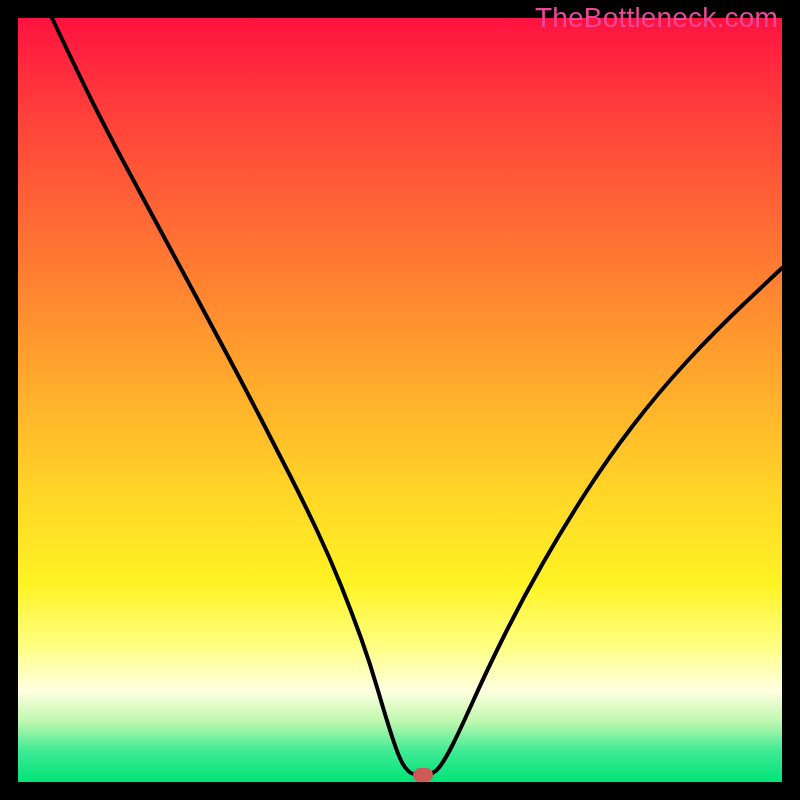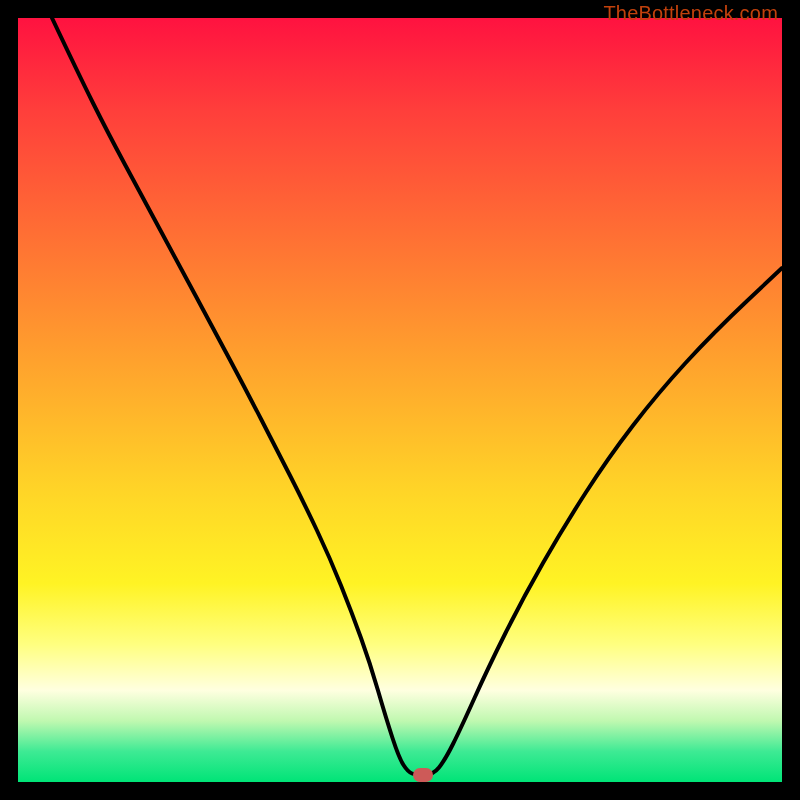--- a/index.html
+++ b/index.html
@@ -22,22 +22,22 @@
     left: 18px;
     top: 18px;
     width: 764px;
     height: 764px;
     overflow: hidden;
   }
   .watermark {
     position: absolute;
     top: 2px;
     right: 22px;
-    color: #c2410c;
-    font-size: 20px;
+    color: #ec4899;
+    font-size: 28px;
     font-weight: 400;
     letter-spacing: 0.2px;
     z-index: 10;
   }
   .gradient-bg {
     position: absolute;
     inset: 0;
   }
   .curve-layer {
     position: absolute;

